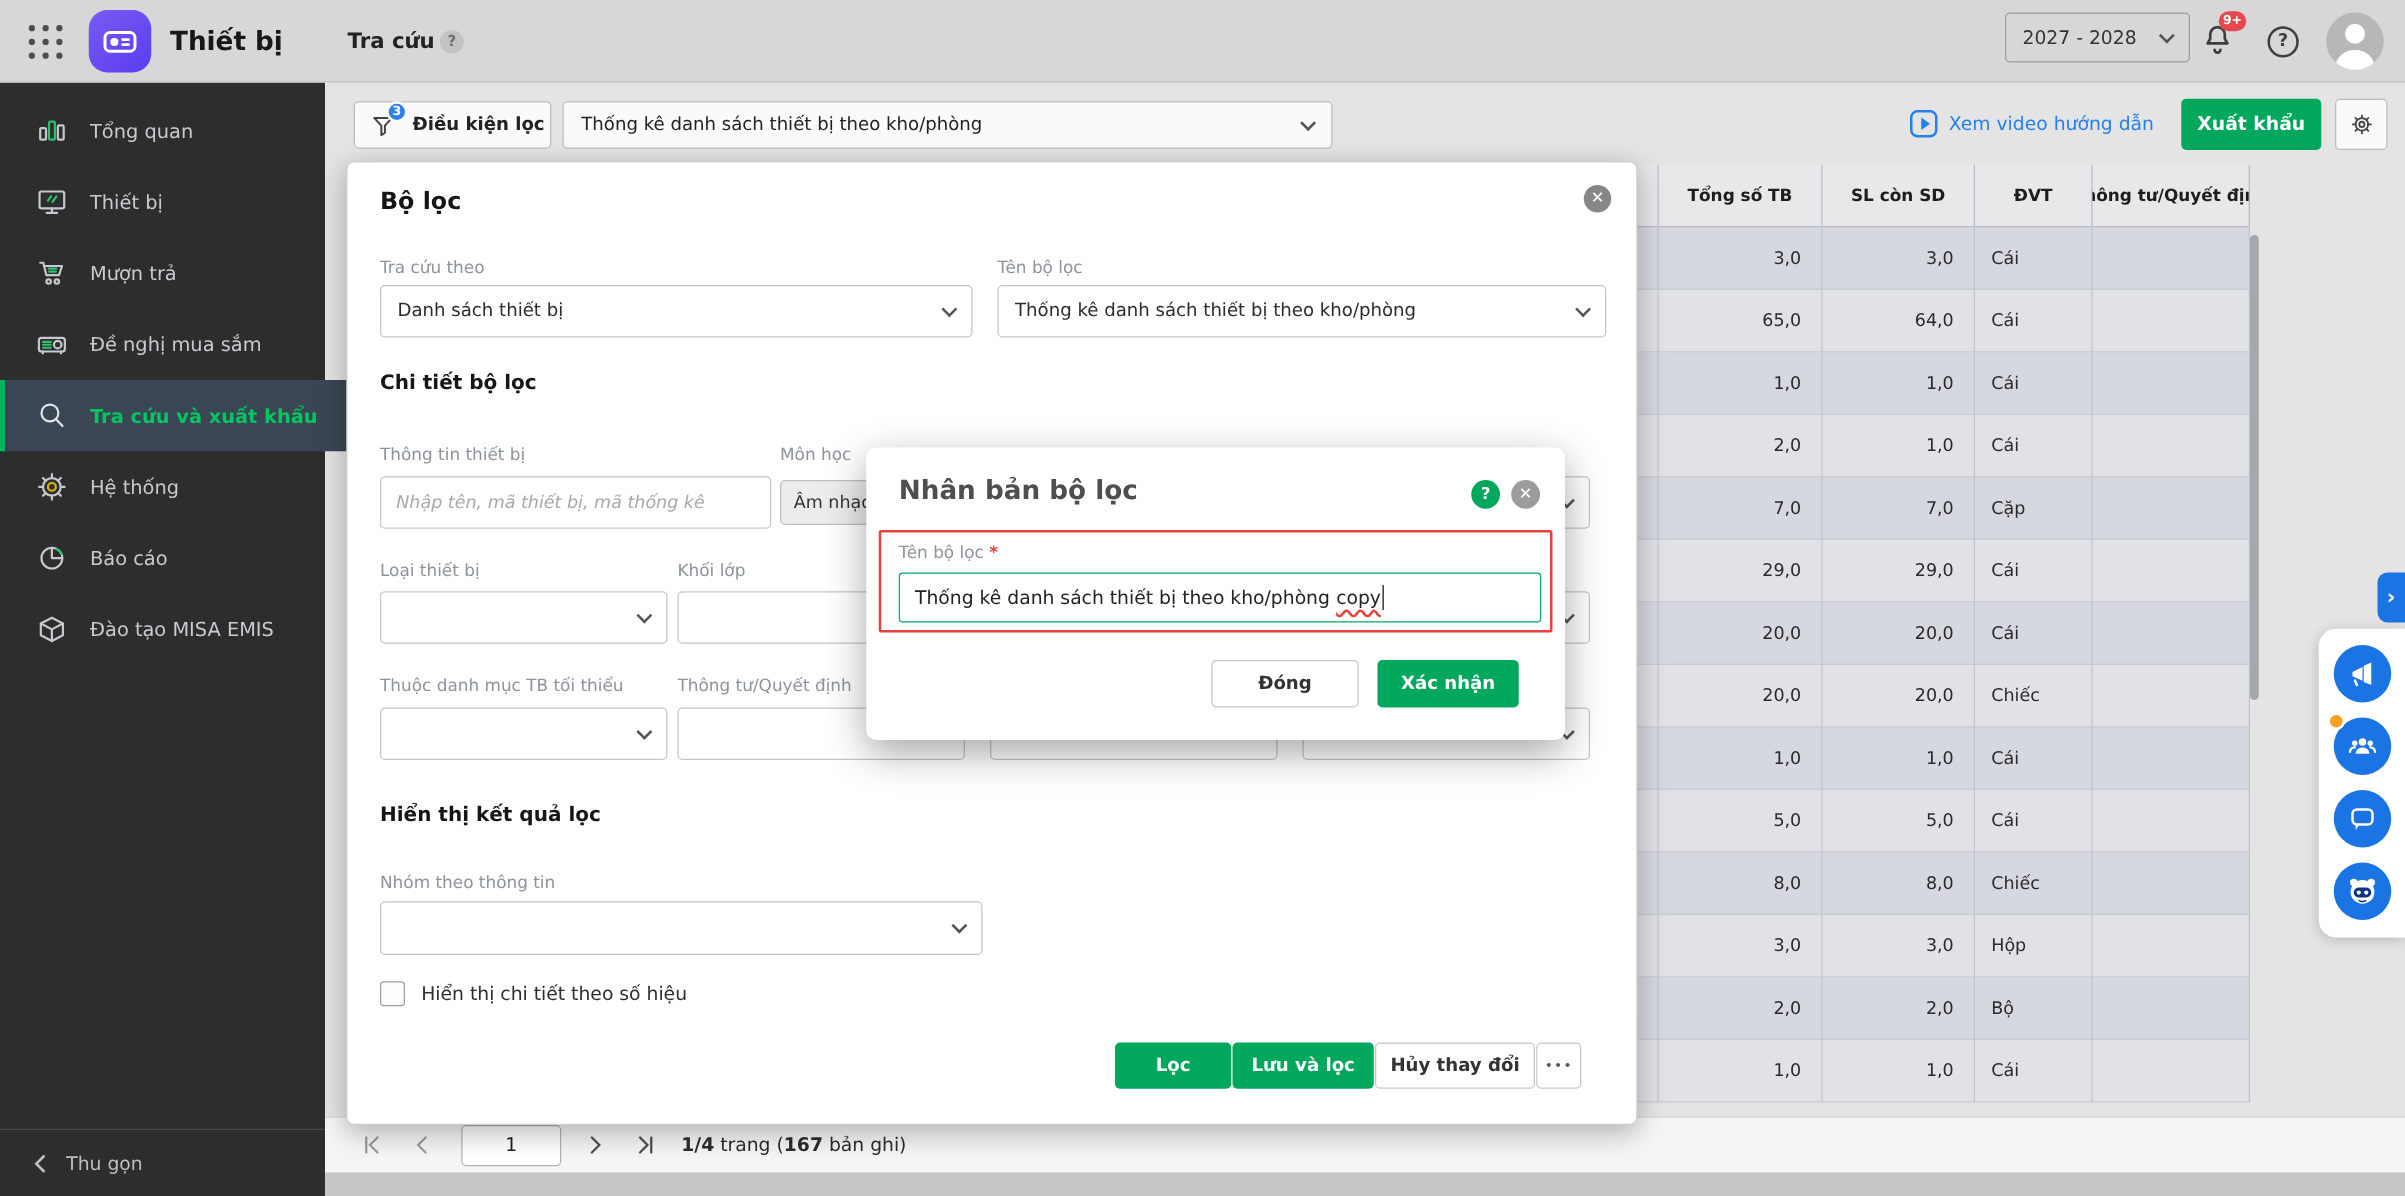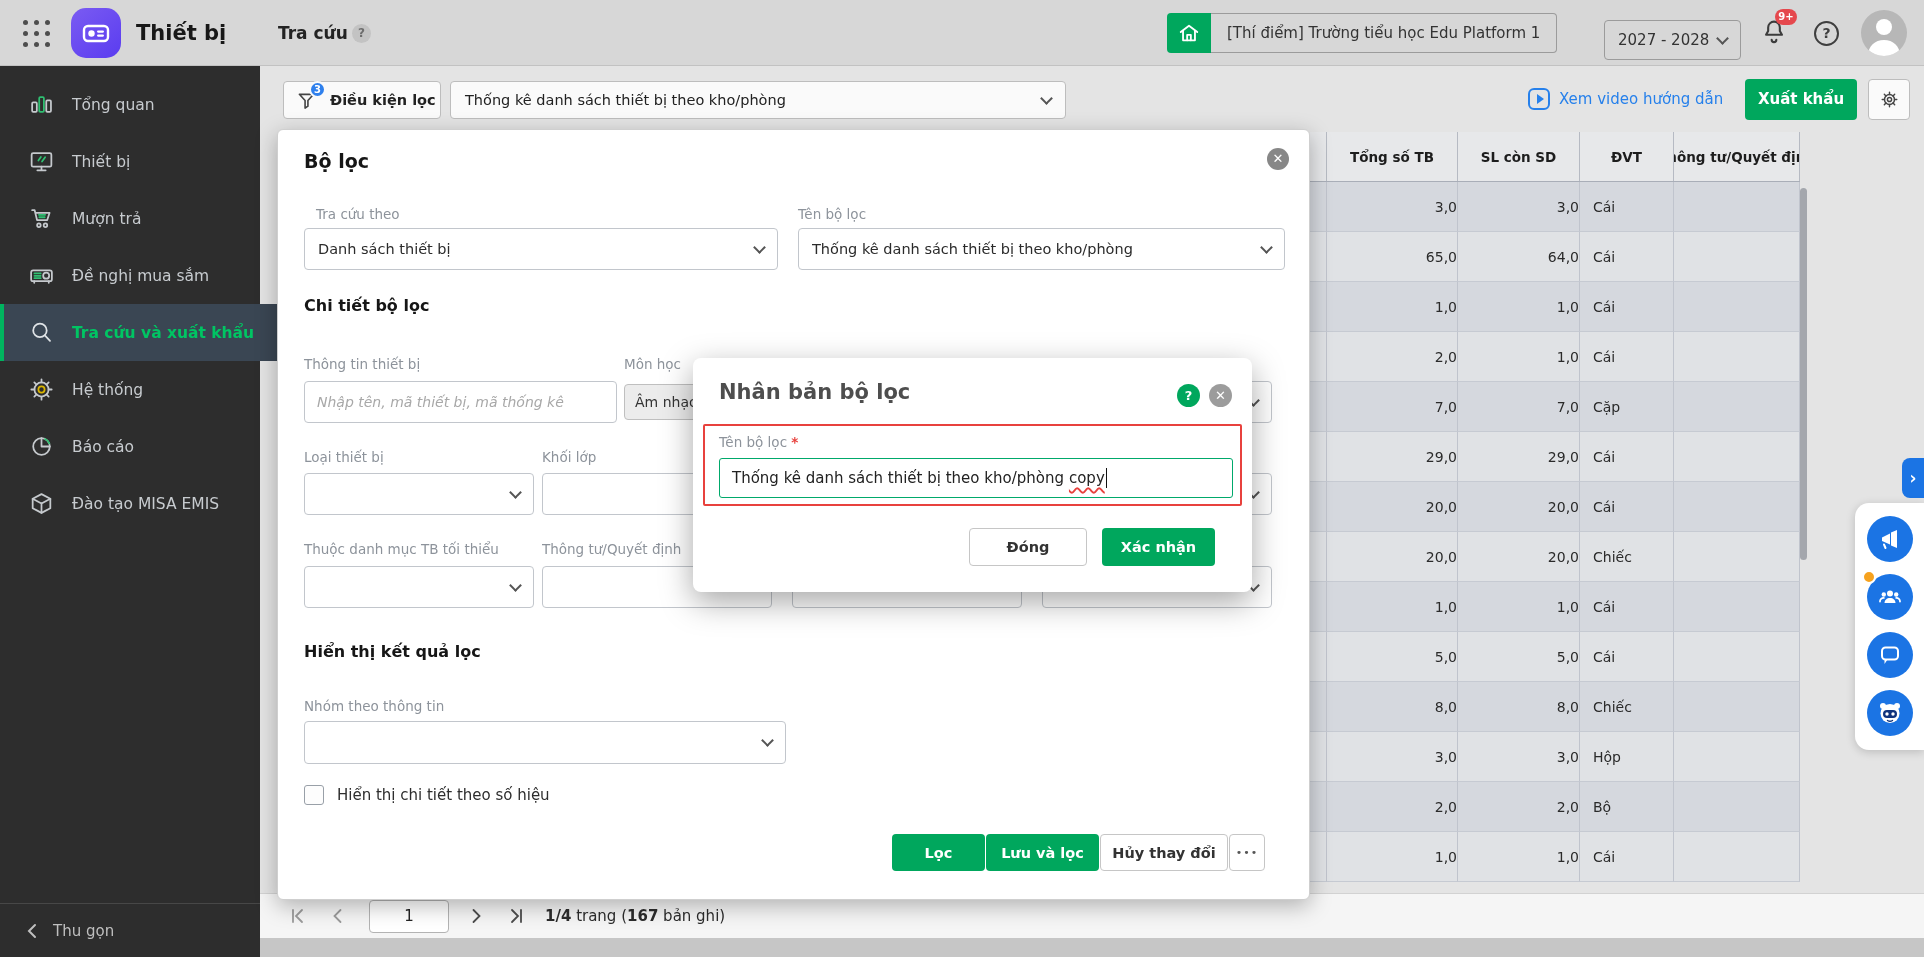--- a/index.html
+++ b/index.html
@@ -11,21 +11,21 @@
   .hdr{position:absolute;left:0;top:0;width:1924px;height:66px;background:#d7d7d7;border-bottom:1px solid #c2c2c2;z-index:5}
   .grid-ic{position:absolute;left:23px;top:20px;width:28px;height:28px;display:grid;grid-template-columns:repeat(3,1fr);gap:5px}
   .grid-ic i{width:5px;height:5px;border-radius:50%;background:#4d4d4d}
   .app-ic{position:absolute;left:71px;top:8px;width:50px;height:50px;border-radius:15px;background:linear-gradient(140deg,#7a5bf2,#5a3cf0);display:flex;align-items:center;justify-content:center}
   .app-title{position:absolute;left:136px;top:0;height:66px;line-height:66px;font-size:21px;font-weight:bold;color:#181818}
   .hdr-tab{position:absolute;left:278px;top:0;height:66px;line-height:66px;font-size:17px;font-weight:bold;color:#232323}
   .hdr-tab-q{position:absolute;left:352px;top:24px;width:19px;height:19px;border-radius:50%;background:#c3c3c3;color:#6d6d6d;font-size:12px;font-weight:bold;text-align:center;line-height:19px}
   .school-wrap{position:absolute;left:1167px;top:13px;height:40px;display:flex}
   .home-btn{width:44px;height:40px;background:#00a75d;border-radius:4px 0 0 4px;display:flex;align-items:center;justify-content:center}
   .school-box{height:40px;border:1px solid #9b9b9b;border-left:none;border-radius:0 4px 4px 0;padding:0 16px;line-height:38px;font-size:15px;color:#333;white-space:nowrap}
-  .year-box{position:absolute;left:1604px;top:20px;width:137px;height:40px;border:1px solid #9b9b9b;border-radius:4px;display:flex;align-items:center;justify-content:space-between;padding:12px 13px;font-size:15px;color:#333}
+  .year-box{position:absolute;left:1604px;top:10px;width:148px;height:40px;border:1px solid #9b9b9b;border-radius:4px;display:flex;align-items:center;justify-content:space-between;padding:12px 13px;font-size:15px;color:#333}
   .bell-wrap{position:absolute;left:1760px;top:17px;width:32px;height:32px}
   .bell-badge{position:absolute;left:15px;top:-8px;min-width:22px;height:16px;border-radius:9px;background:#e5484d;color:#fff;font-size:10px;font-weight:bold;text-align:center;line-height:16px;padding:0 3px}
   .help-circ{position:absolute;left:1814px;top:21px;width:25px;height:25px;border:2px solid #3e3e3e;border-radius:50%;color:#3e3e3e;font-size:14px;font-weight:bold;text-align:center;line-height:21px}
   .avatar{position:absolute;left:1861px;top:10px;width:46px;height:46px;border-radius:50%;background:#b7b7b7;overflow:hidden}
 
   
   .sbar{position:absolute;left:0;top:66px;width:260px;height:891px;background:#2d2d2d;z-index:4}
   .sitem{position:absolute;left:0;width:306px;height:57px;display:flex;align-items:center;padding-left:28px;cursor:pointer}
   .sitem .lbl{margin-left:17px;font-size:15.5px;color:#c7cbcf;white-space:nowrap}
   .sitem.active{background:#3a4653}
@@ -48,21 +48,21 @@
   .export-btn{position:absolute;left:1745px;top:79px;width:112px;height:41px;background:#00a75d;border-radius:4px;color:#fff;font-size:15px;font-weight:bold;text-align:center;line-height:41px;cursor:pointer}
   .gear-btn{position:absolute;left:1868px;top:79px;width:42px;height:41px;background:#fafafa;border:1px solid #bdbdbd;border-radius:4px;display:flex;align-items:center;justify-content:center;cursor:pointer}
 
   
   .tbl{position:absolute;left:1310px;top:132px;width:490px;z-index:1}
   .thead,.trow{display:grid;grid-template-columns:17px 131px 122px 94px 126px;height:50px}
   .thead{background:#e7e8ea;border-bottom:1px solid #a9aeb8}
   .th{border-right:1px solid #b6bac3;display:flex;align-items:center;justify-content:center;font-weight:bold;font-size:13.5px;color:#1d1d1d;white-space:nowrap;overflow:hidden}
   .r-odd{background:#d5d8de}.r-even{background:#e0e2e5}
   .td{border-right:1px solid #c0c4cd;border-bottom:1px solid #c6cad2;display:flex;align-items:center;font-size:14px;color:#2a2a2a;overflow:hidden}
-  .t-num{justify-content:flex-end;padding-right:0}
+  .t-num{justify-content:flex-end;padding-right:16px}
   .t-unit{padding-left:13px}
   .vscroll{position:absolute;left:1800px;top:136px;width:8px;height:742px;z-index:2}
   .vthumb{position:absolute;top:52px;left:0;width:7px;height:372px;background:#a4a7ad;border-radius:4px}
 
   
   .pagebar{position:absolute;left:260px;top:893px;width:1664px;height:45px;background:#f5f5f5;border-top:1px solid #d2d2d2;display:flex;align-items:center;padding-left:25px;z-index:3}
   .pg-ic{width:26px;height:26px;display:flex;align-items:center;justify-content:center;margin-right:14px;cursor:pointer}
   .pg-box{width:80px;height:33px;background:#fff;border:1px solid #b3b3b3;border-radius:4px;text-align:center;line-height:31px;font-size:15px;color:#222;margin:0 14px 0 4px}
   .pg-info{margin-left:2px;font-size:15px;color:#2c2c2c}
   .pg-info span{white-space:pre}
@@ -132,30 +132,20 @@
         <rect x="3" y="8" width="24" height="15" rx="4" fill="none" stroke="#fff" stroke-width="2.4"></rect>
         <circle cx="10.5" cy="15.5" r="3.2" fill="#fff"></circle>
         <rect x="16" y="12.5" width="7" height="2.2" rx="1.1" fill="#fff"></rect>
         <rect x="16" y="16.5" width="7" height="2.2" rx="1.1" fill="#fff"></rect>
       </svg>
     </div>
     <div class="app-title">Thiết bị</div>
     <div class="hdr-tab">Tra cứu</div>
     <div class="hdr-tab-q">?</div>
 
-    <div class="school-wrap">
-      <div class="home-btn">
-        <svg width="22" height="22" viewBox="0 0 24 24" fill="none" stroke="#fff" stroke-width="2" stroke-linecap="round" stroke-linejoin="round">
-          <path d="M3 11l9-7 9 7"></path>
-            <path d="M5.5 9.5V20h13V9.5"></path>
-            <path d="M10 20v-6h4v6"></path>
-        </svg>
-      </div>
-      <div class="school-box">[Thí điểm] Trường tiểu học Edu Platform 1</div>
-    </div>
 
     <div class="year-box">
       <span>2027 - 2028</span>
       <span class="chev"></span>
     </div>
 
     <div class="bell-wrap">
       <svg width="28" height="28" viewBox="0 0 24 24" fill="none" stroke="#3c3c3c" stroke-width="1.8" stroke-linecap="round" stroke-linejoin="round">
         <path d="M12 4a5 5 0 0 1 5 5v3l1.8 3.2H5.2L7 12V9a5 5 0 0 1 5-5z"></path>
         <path d="M10 19.5a2 2 0 0 0 4 0"></path>
@@ -426,21 +416,21 @@
         </svg>
     </span>
     <span class="pg-info"><span class="pg-bold">1/4</span><span> trang (</span><span class="pg-bold">167</span><span> bản ghi)</span></span>
   </div>
   <div class="botstrip"></div>
 
   <div class="fmodal">
     <div class="fm-close">✕</div>
     <div class="fm-title">Bộ lọc</div>
 
-    <div class="fm-label" style="left:38px;top:76px">Tra cứu theo</div>
+    <div class="fm-label" style="left:26px;top:76px">Tra cứu theo</div>
     <div class="fm-label" style="left:520px;top:76px">Tên bộ lọc</div>
     <div class="fsel" style="left:26px;top:98px;width:474px">
       <span class="v">Danh sách thiết bị</span>
         <span class="chev"></span>
     </div>
     <div class="fsel" style="left:520px;top:98px;width:487px">
       <span class="v">Thống kê danh sách thiết bị theo kho/phòng</span>
         <span class="chev"></span>
     </div>
 

